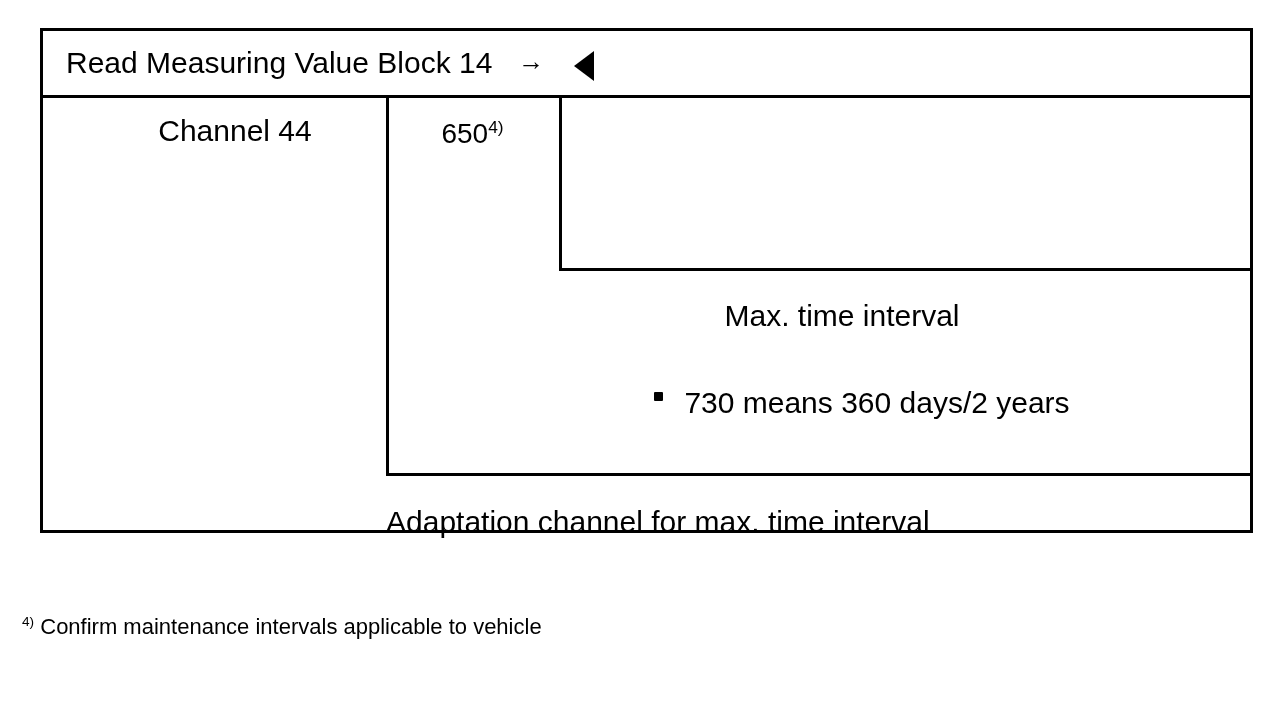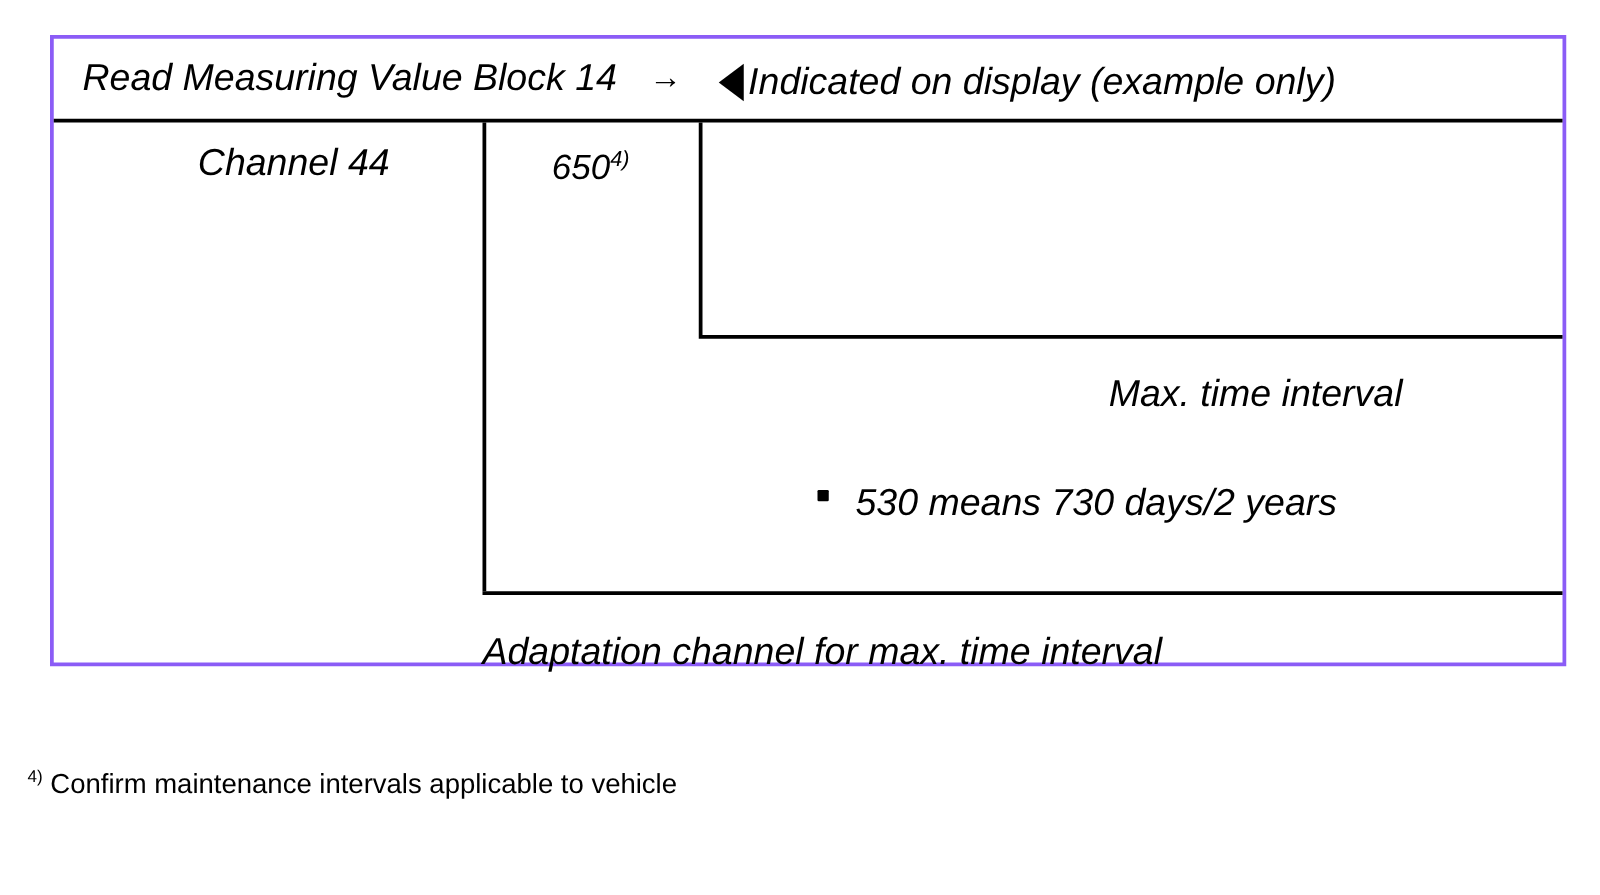--- a/index.html
+++ b/index.html
@@ -17,22 +17,21 @@
   }
 
   
   #measuring-block-table {
     position: absolute;
     left: 40px;
     top: 28px;
     width: 1213px;
     height: 505px;
     box-sizing: border-box;
-    border: 3px solid #8b5cf6;
-    font-style: italic;
+    border: 3px solid #000000;
   }
 
   
   .header-row {
     position: absolute;
     left: 0;
     top: 0;
     width: 100%;
     height: 67px;
     box-sizing: border-box;
@@ -147,21 +146,21 @@
   .value-label sup {
     font-size: 0.62em;
     vertical-align: super;
     line-height: 0;
   }
   .interval-title {
     position: absolute;
     left: 478px;
     top: 203px;
     width: 560px;
-    text-align: right;
+    text-align: center;
     font-size: 30px;
     line-height: 1;
   }
   .interval-bullet-row {
     position: absolute;
     left: 478px;
     top: 290px;
     width: 600px;
     display: flex;
     align-items: flex-start;
@@ -206,40 +205,39 @@
 </head>
 <body>
 
 <div id="measuring-block-table">
 
   <div class="header-row">
     <div class="header-inner">
       <span class="header-title">Read Measuring Value Block 14</span>
       <span class="flow-arrow">→</span>
       <span class="display-marker"></span>
-      <span class="display-note">Indicated on display (example only)</span>
     </div>
   </div>
 
   <div class="body-area">
 
     <div class="rule-v-channel"></div>
     <div class="rule-v-value"></div>
     <div class="rule-h-display"></div>
     <div class="rule-h-adaptation"></div>
 
     <div class="channel-label">Channel 44</div>
 
     <div class="value-label"><span>650</span><sup>4)</sup></div>
 
     <div class="interval-title">Max. time interval</div>
 
     <div class="interval-bullet-row">
       <span class="bullet-dot"></span>
-      <span>530 means 730 days/2 years</span>
+      <span>730 means 360 days/2 years</span>
     </div>
 
     <div class="adaptation-label">Adaptation channel for max. time interval</div>
 
   </div>
 </div>
 
 <div id="footnote"><sup>4)</sup> <span>Confirm maintenance intervals applicable to vehicle</span></div>
 
 </body></html>

